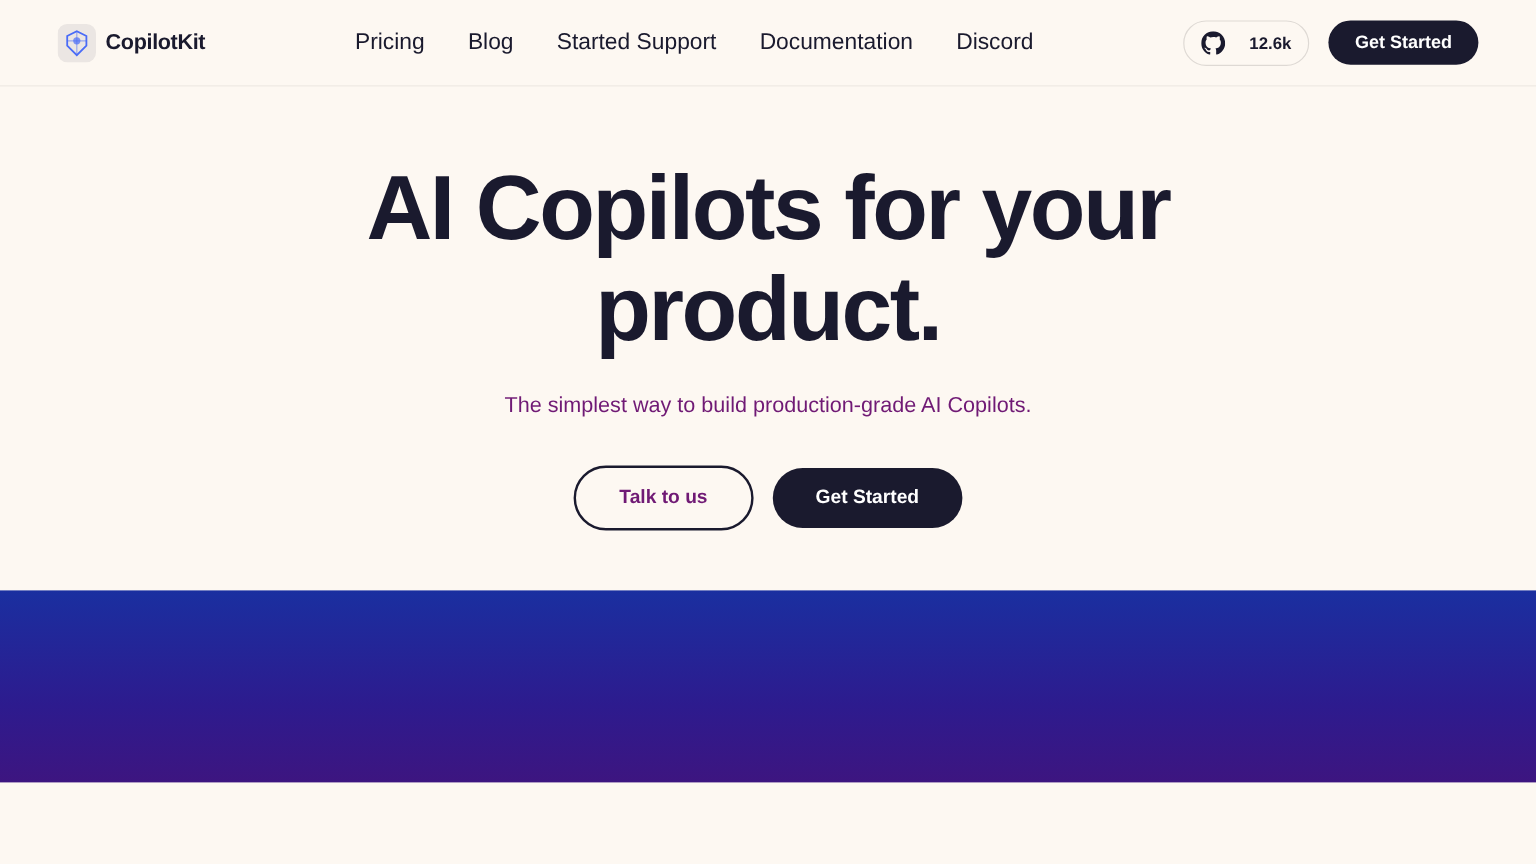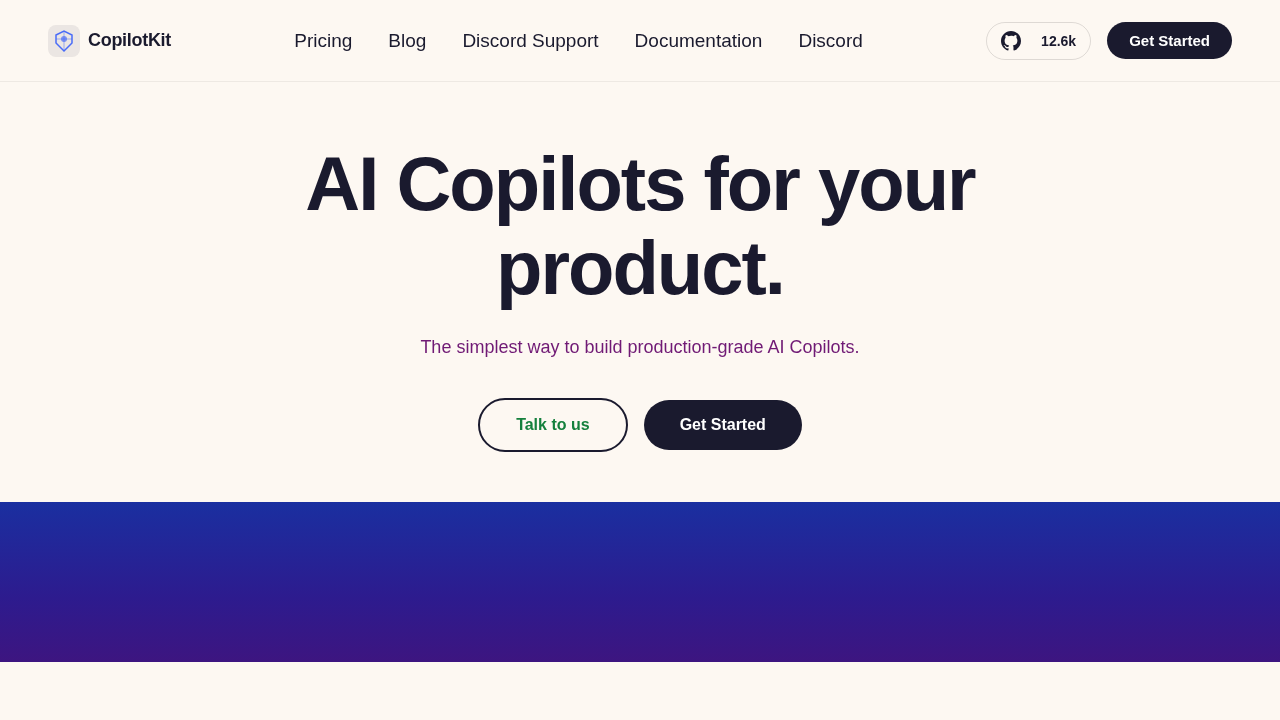--- a/index.html
+++ b/index.html
@@ -15,21 +15,21 @@
       height: 720px;
       overflow: hidden;
     }
 
     
     nav {
       display: flex;
       align-items: center;
       justify-content: space-between;
       padding: 0 48px;
-      height: 82px;
+      height: 72px;
       background: #fdf8f2;
       border-bottom: 1px solid rgba(0,0,0,0.06);
       position: relative;
       z-index: 10;
     }
 
     .logo-area {
       display: flex;
       align-items: center;
       gap: 8px;
@@ -128,21 +128,21 @@
 
     .hero-buttons {
       display: flex;
       gap: 16px;
       align-items: center;
     }
 
     .talk-btn {
       padding: 16px 36px;
       background: transparent;
-      color: #15803d;
+      color: #701a75;
       border: 2px solid #1a1a2e;
       border-radius: 50px;
       font-size: 16px;
       font-weight: 600;
       cursor: pointer;
     }
 
     .get-started-hero {
       padding: 16px 36px;
       background: #1a1a2e;
@@ -184,21 +184,21 @@
   </div>
 
   <ul class="nav-links">
     <li>
       <a href="#">Pricing</a>
     </li>
     <li>
       <a href="#">Blog</a>
     </li>
     <li>
-      <a href="#">Discord Support</a>
+      <a href="#">Started Support</a>
     </li>
     <li>
       <a href="#">Documentation</a>
     </li>
     <li>
       <a href="#">Discord</a>
     </li>
   </ul>
 
   <div class="nav-right">

